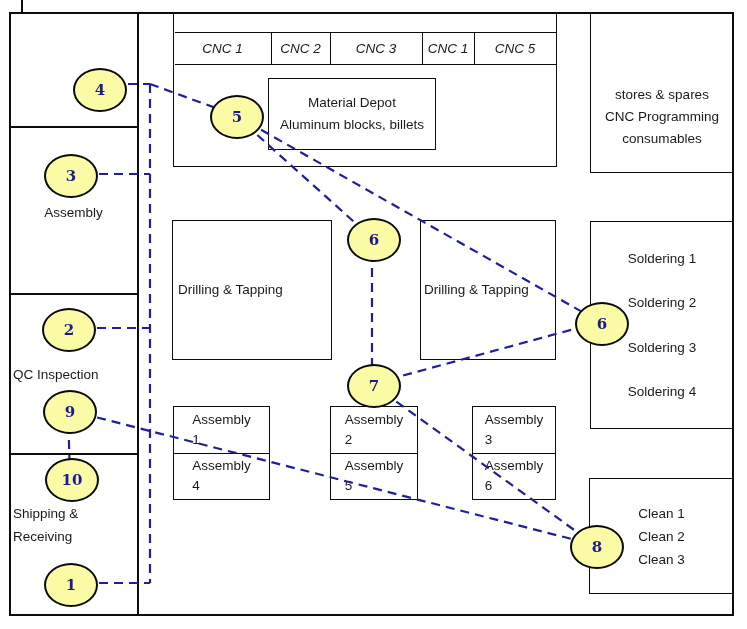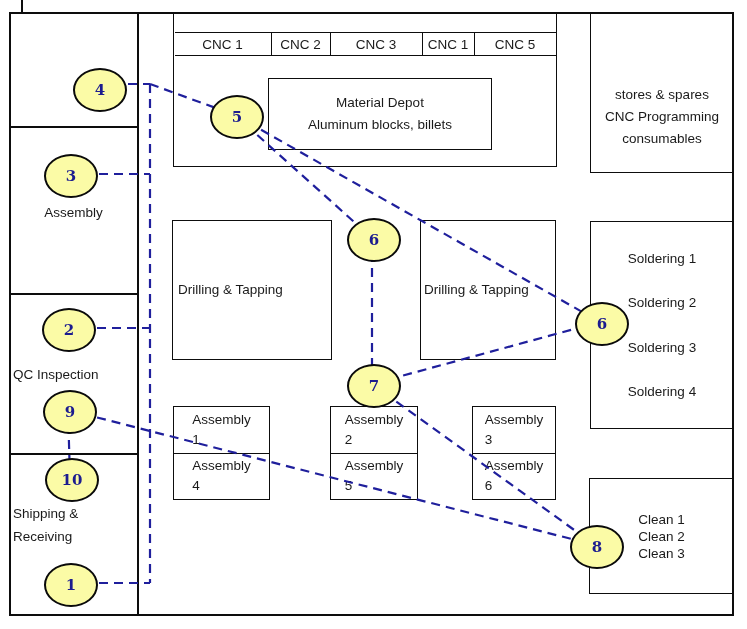--- a/index.html
+++ b/index.html
@@ -43,29 +43,29 @@
   <div class="abs" style="left:137px;top:12px;width:2px;height:604px;background:#0d0d0d;"></div>
   <div class="abs" style="left:9px;top:126px;width:129px;height:1.5px;background:#0d0d0d;"></div>
   <div class="abs" style="left:9px;top:293px;width:129px;height:1.5px;background:#0d0d0d;"></div>
   <div class="abs" style="left:9px;top:453px;width:129px;height:1.5px;background:#0d0d0d;"></div>
 
   <div class="abs sec-label" style="left:9px;top:201px;width:129px;text-align:center;">Assembly</div>
   <div class="abs sec-label" style="left:13px;top:363px;width:120px;">QC Inspection</div>
   <div class="abs sec-label" style="left:13px;top:502px;width:82px;">Shipping &amp; Receiving</div>
 
   <div class="abs rect thin" style="left:173px;top:13px;width:384px;height:154px;"></div>
-  <div class="abs cnc-strip" style="left:174.5px;top:32px;width:381px;height:24px;">
+  <div class="abs cnc-strip" style="left:174.5px;top:32px;width:381px;height:33px;font-style:italic;">
     <div class="cnc-cell" style="width:96px;">CNC 1</div>
     <div class="cnc-cell" style="width:58px;">CNC 2</div>
     <div class="cnc-cell" style="width:91px;">CNC 3</div>
     <div class="cnc-cell" style="width:51px;">CNC 1</div>
     <div class="cnc-cell" style="flex:1;">CNC 5</div>
   </div>
 
-  <div class="abs rect thin col center" style="left:268px;top:78px;width:224px;height:72px;">
+  <div class="abs rect thin col center" style="left:268px;top:78px;width:168px;height:72px;">
     <div class="label">Material Depot</div>
     <div class="label">Aluminum blocks, billets</div>
   </div>
 
   <div class="abs rect thin col" style="left:590px;top:13px;width:144px;height:160px;
        align-items:center;justify-content:flex-end;padding-bottom:22px;">
     <div class="label">stores &amp; spares</div>
     <div class="label">CNC Programming</div>
     <div class="label">consumables</div>
   </div>
@@ -102,21 +102,21 @@
   </div>
 
   <div class="abs rect thin col" style="left:472px;top:406px;width:84px;height:94px;">
     <div class="asm-cell asm-split" style="height:50%;">Assembly
 3</div>
     <div class="asm-cell" style="height:50%;">Assembly
 6</div>
   </div>
 
   <div class="abs rect thin col" style="left:589px;top:478px;width:145px;height:116px;
-       justify-content:center;gap:2px;">
+       justify-content:center;gap:8px;">
     <div class="list-line">Clean 1</div>
     <div class="list-line">Clean 2</div>
     <div class="list-line">Clean 3</div>
   </div>
 
   <svg class="lines" width="747" height="629" viewBox="0 0 747 629">
     <g stroke="#1f1f9c" stroke-width="2.2" stroke-dasharray="9 6" fill="none">
       <line x1="98" y1="84" x2="150" y2="84"></line>
       <line x1="150" y1="84" x2="150" y2="583"></line>
       <line x1="150" y1="84" x2="235" y2="115"></line>

